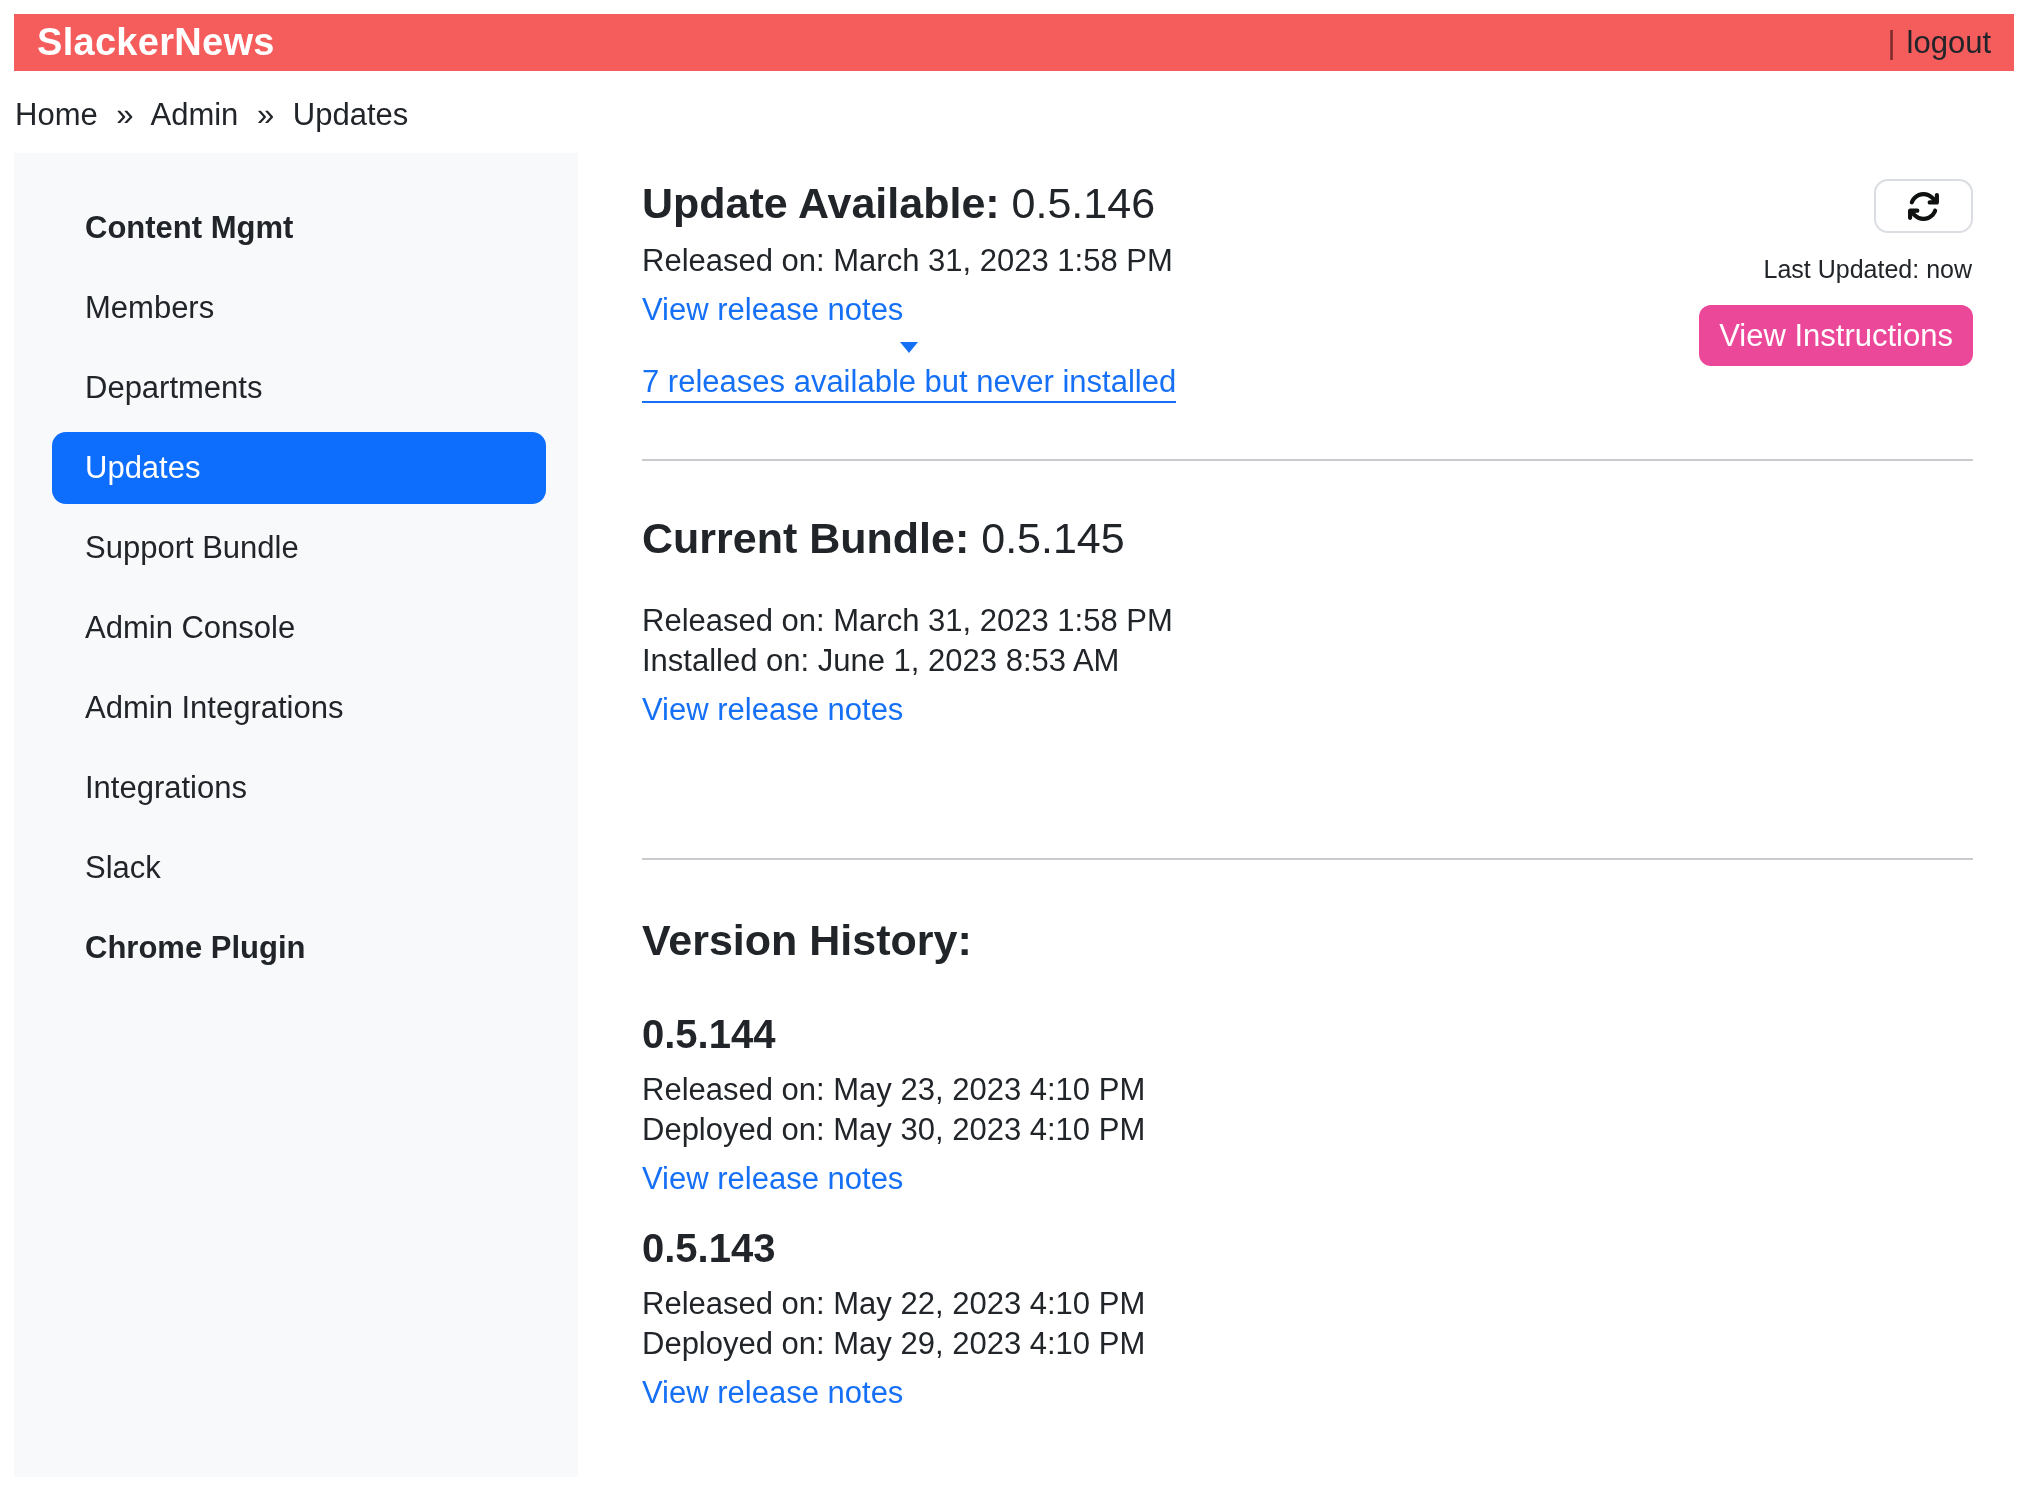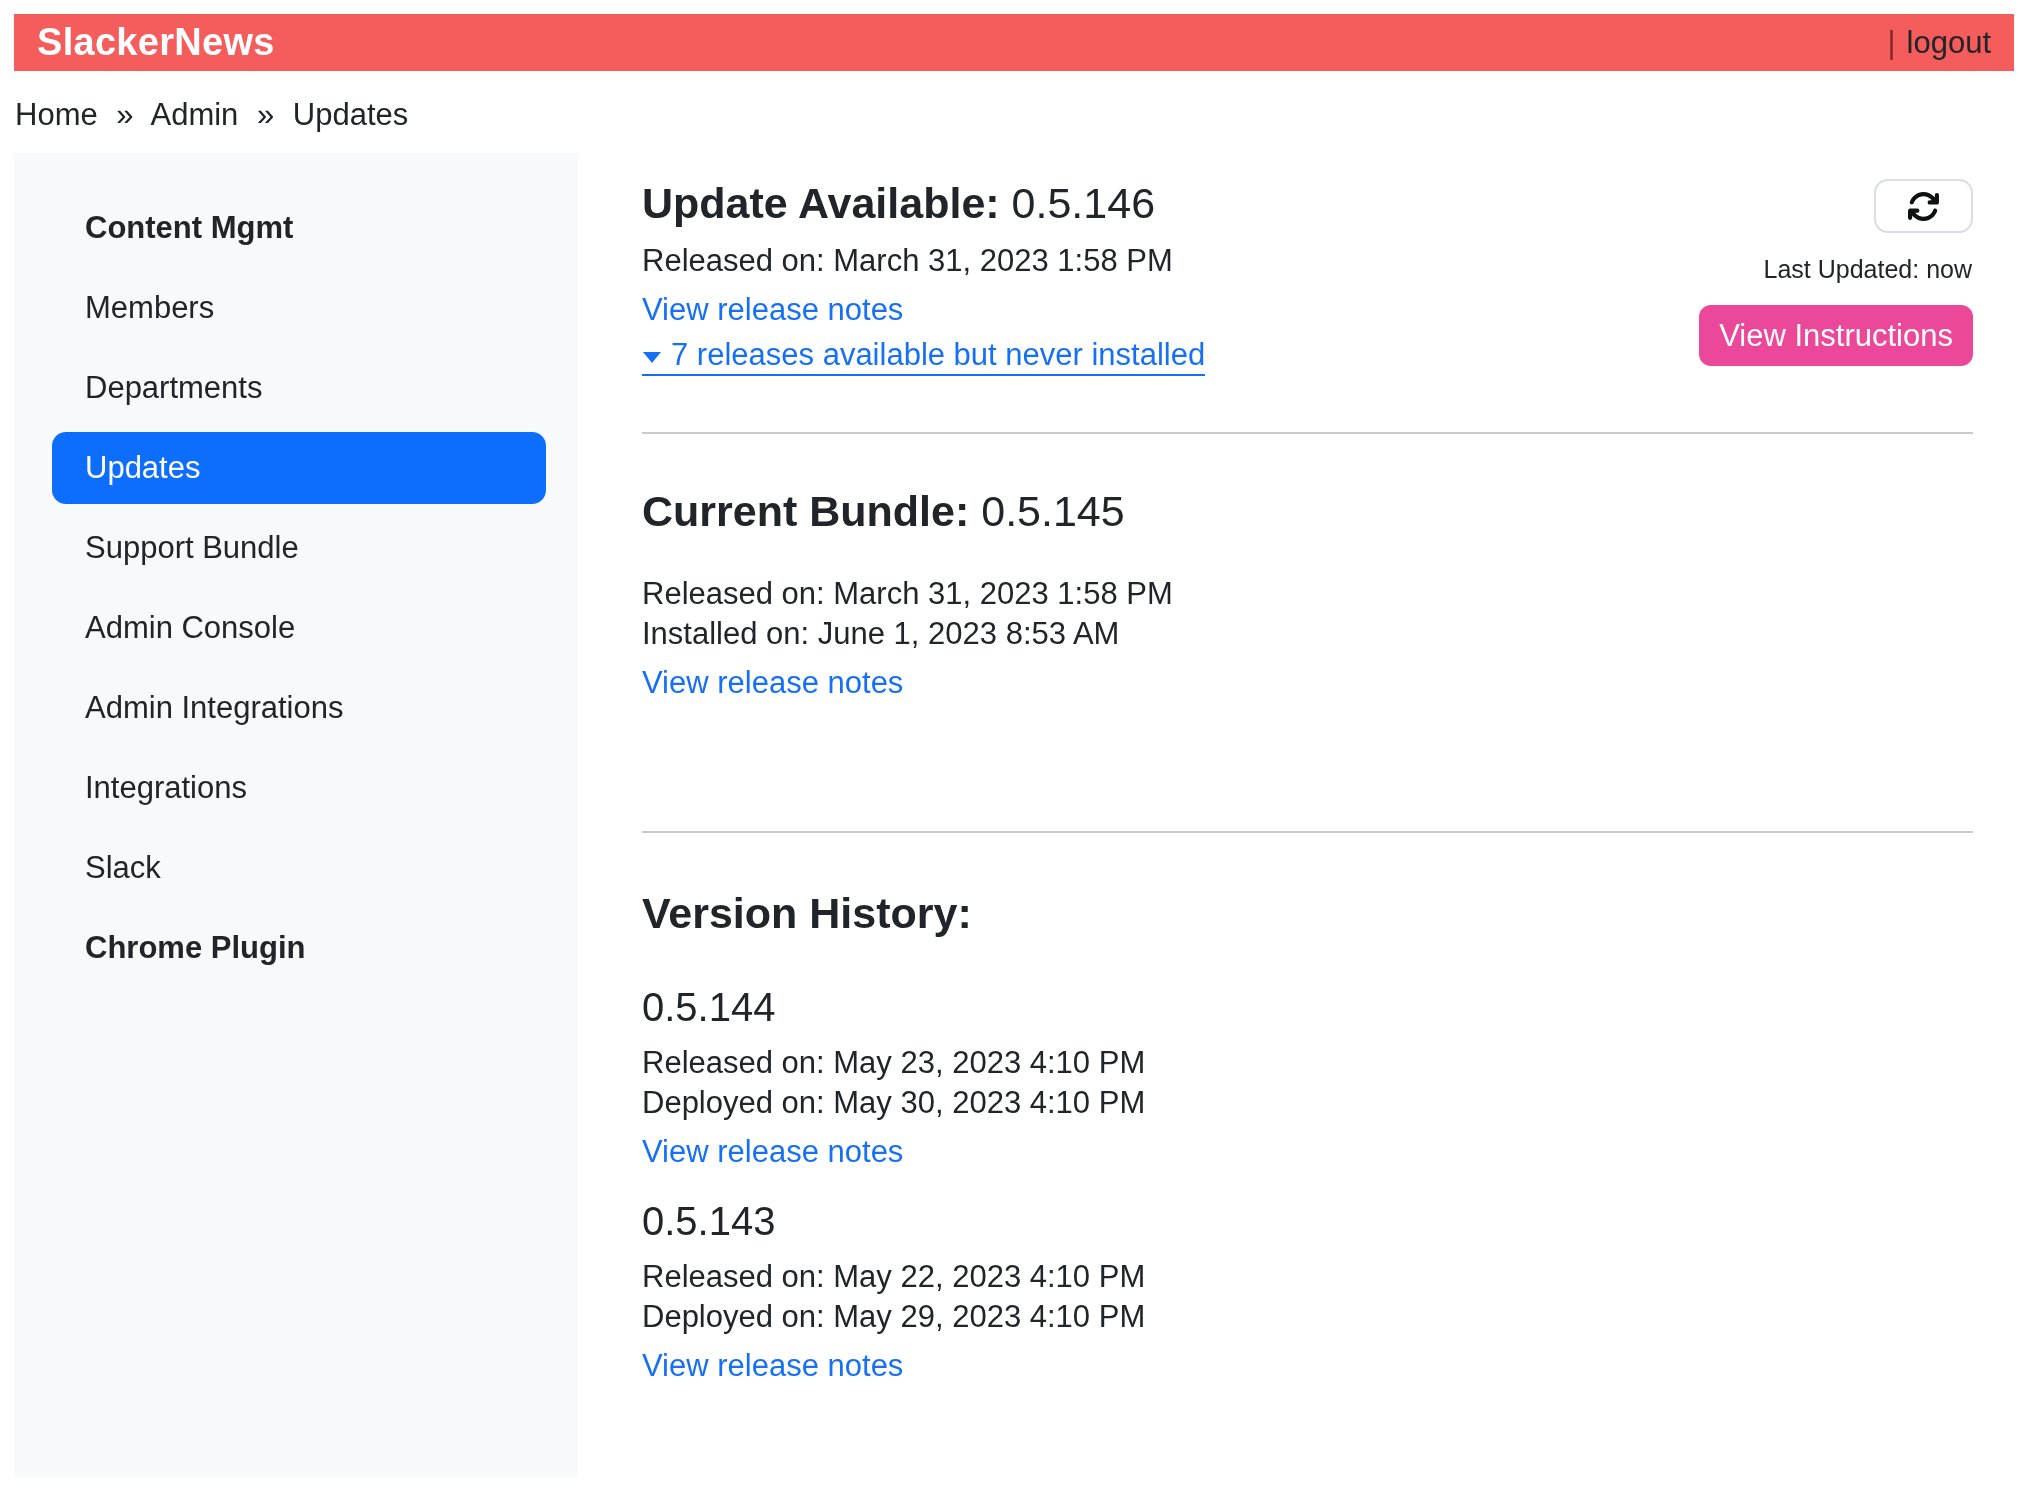--- a/index.html
+++ b/index.html
@@ -57,21 +57,21 @@
   .meta.mt-0 { margin-top: 0; }
 
   .link {
     display: inline-block; margin-top: 9px;
     color: #1670f5; font-size: 31px; line-height: 40px;
     cursor: pointer;
   }
   .toggle-link {
     display: inline-flex; align-items: center; gap: 9px;
     margin-top: 6px; color: #1670f5; font-size: 31px; line-height: 38px;
-    text-decoration: none; border-bottom: 2px solid #1670f5; cursor: pointer;
+    text-decoration: none; border-bottom: 2px solid #1670f5; cursor: pointer; flex-direction: column;
   }
   .caret-icon { flex: 0 0 auto; margin-top: 4px; }
   .caret-icon polygon { fill: #1670f5; }
 
   .right-col { display: flex; flex-direction: column; align-items: flex-end; gap: 10px; }
   .refresh-btn {
     width: 99px; height: 54px; background: #ffffff;
     border: 2px solid #dadde1; border-radius: 14px;
     display: flex; align-items: center; justify-content: center; cursor: pointer;
   }
@@ -82,21 +82,21 @@
     font-family: inherit; font-size: 31px; line-height: 31px;
     padding: 15px 20px; cursor: pointer; white-space: nowrap;
   }
 
   .divider { border: 0; border-top: 2px solid #cacace; margin: 0; }
   .divider.d1 { margin-top: 56px; }
   .divider.d2 { margin-top: 128px; }
   .section-2 { padding-top: 53px; }
   .section-3 { padding-top: 56px; }
 
-  .vh-version { font-size: 40px; font-weight: 400; line-height: 46px; margin: 46px 0 0 0; }
+  .vh-version { font-size: 40px; font-weight: 700; line-height: 46px; margin: 46px 0 0 0; }
   .vh-entry .meta:first-of-type { margin-top: 40px; }
   .vh-entry + .vh-entry .vh-version { margin-top: 26px; }
 </style>
 </head>
 <body>
 
 <div class="frame">
 
   <header class="topbar">
     <div class="brand">SlackerNews</div>

